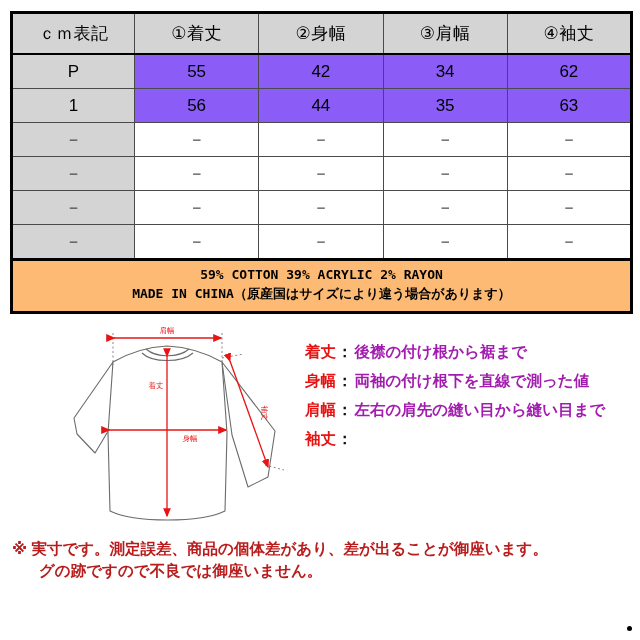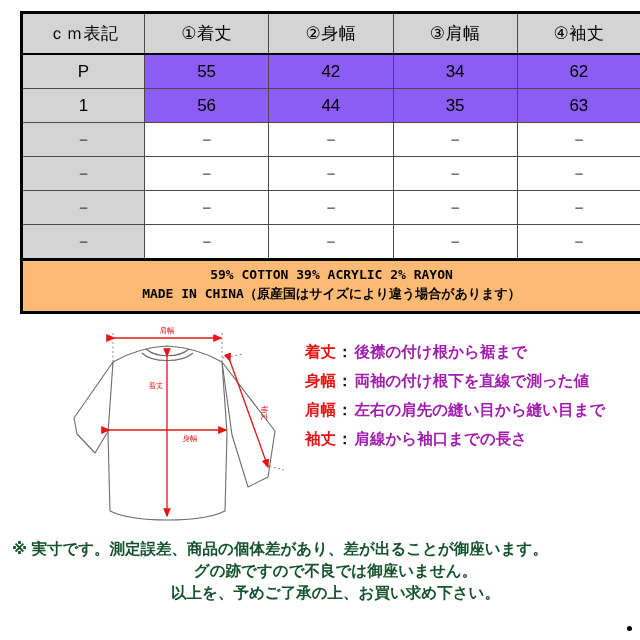--- a/index.html
+++ b/index.html
@@ -12,21 +12,21 @@
     height: 640px;
     position: relative;
     font-family: "Liberation Sans", "DejaVu Sans", sans-serif;
     color: #000000;
     overflow: hidden;
   }
 
   
   #size-table-wrap {
     position: absolute;
-    left: 20px;
+    left: 10px;
     top: 11px;
     width: 620px;
   }
   table.size-table {
     border-collapse: collapse;
     width: 620px;
     table-layout: fixed;
     border: 3px solid #000;
   }
   table.size-table td,
@@ -125,28 +125,28 @@
     color: #a21caf;
     font-weight: bold;
   }
 
   
   #notes {
     position: absolute;
     left: 12px;
     top: 538px;
     width: 620px;
-    color: #14532d;
+    color: #b91c1c;
     font-size: 15.5px;
     font-weight: bold;
     line-height: 22px;
     white-space: nowrap;
   }
   .note-line { height: 22px; }
-  .note-indent { padding-left: 27px; text-align: center; }
+  .note-indent { padding-left: 27px; }
 
   
   #corner-dot {
     position: absolute;
     left: 627px;
     top: 626px;
     width: 5px;
     height: 5px;
     background: #000;
     border-radius: 50%;
@@ -300,24 +300,22 @@
       <span class="legend-desc">両袖の付け根下を直線で測った値</span>
     </div>
     <div class="legend-row">
       <span class="legend-key">肩幅</span>
       <span class="legend-colon">：</span>
       <span class="legend-desc">左右の肩先の縫い目から縫い目まで</span>
     </div>
     <div class="legend-row">
       <span class="legend-key">袖丈</span>
       <span class="legend-colon">：</span>
-      <span class="legend-desc">肩線から袖口までの長さ</span>
     </div>
   </div>
 </div>
 
 <div id="notes">
   <div class="note-line">※ 実寸です。測定誤差、商品の個体差があり、差が出ることが御座います。</div>
   <div class="note-line note-indent">グの跡ですので不良では御座いません。</div>
-  <div class="note-line note-indent">以上を、予めご了承の上、お買い求め下さい。</div>
 </div>
 
 <div id="corner-dot"></div>
 
 </body></html>

